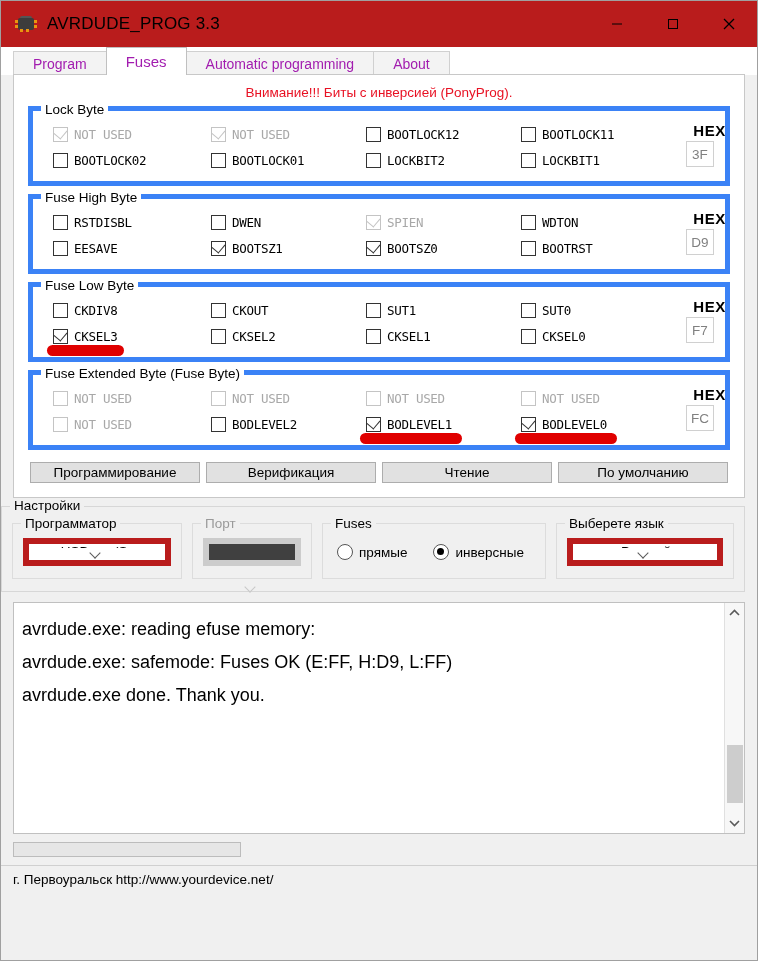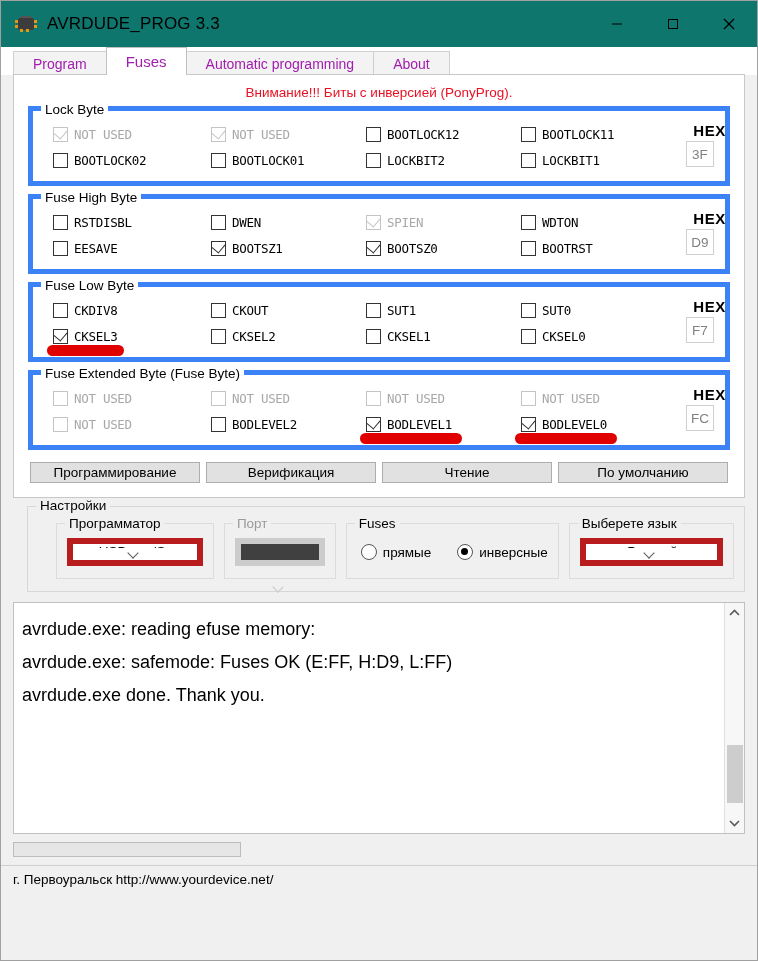--- a/index.html
+++ b/index.html
@@ -21,21 +21,21 @@
     width: 758px; height: 961px;
     background: #f0f0f0;
     border: 1px solid #a0a0a0;
     display: flex;
     flex-direction: column;
   }
 
   
   .titlebar {
     height: 46px;
-    background: #0f766e;
+    background: #b91c1c;
     display: flex;
     align-items: center;
     flex: 0 0 auto;
     position: relative;
   }
   .title-icon {
     width: 22px; height: 20px;
     margin-left: 14px; margin-right: 10px;
     position: relative;
     flex: 0 0 auto;
@@ -241,23 +241,23 @@
     border: 1px solid #adadad;
     display: flex;
     align-items: center;
     justify-content: center;
     font-size: 13.5px;
     cursor: default;
   }
 
   
   .settings {
-    margin: 8px 12px 0 26px;
+    margin: 8px 12px 0 0;
     border: 1px solid #d7d7d7;
-    padding: 12px 10px 12px 28px;
+    padding: 12px 10px 12px 10px;
     position: relative;
     background: #f0f0f0;
     flex: 0 0 auto;
   }
   .settings > .legend {
     position: absolute;
     top: -9px; left: 8px;
     background: #f0f0f0;
     padding: 0 4px;
     font-size: 13.5px;

